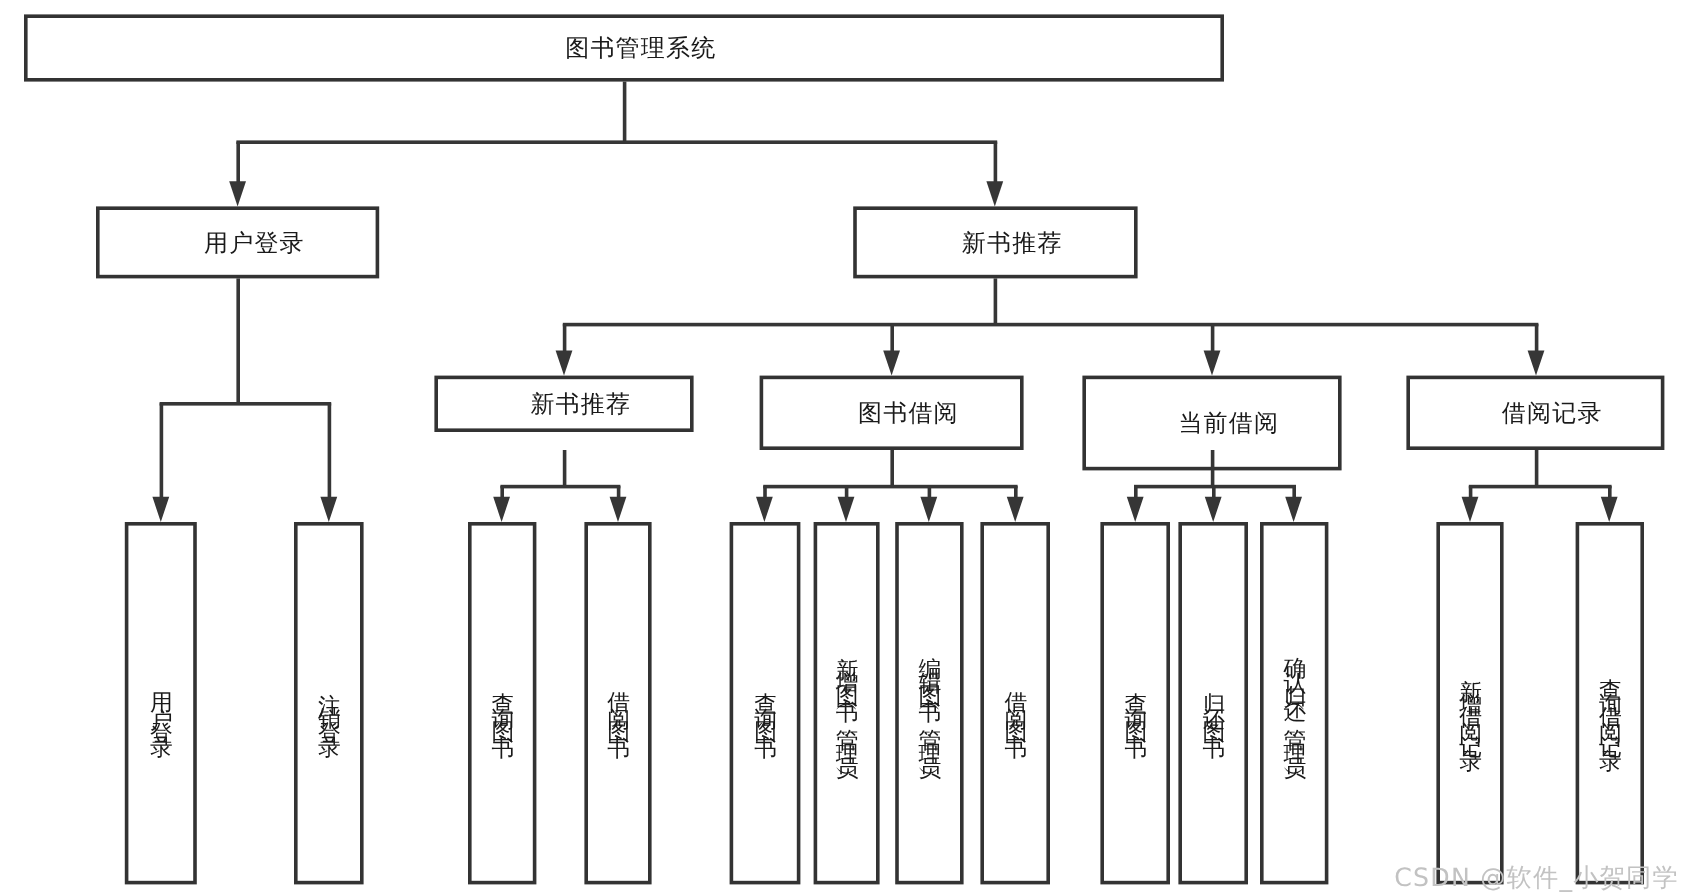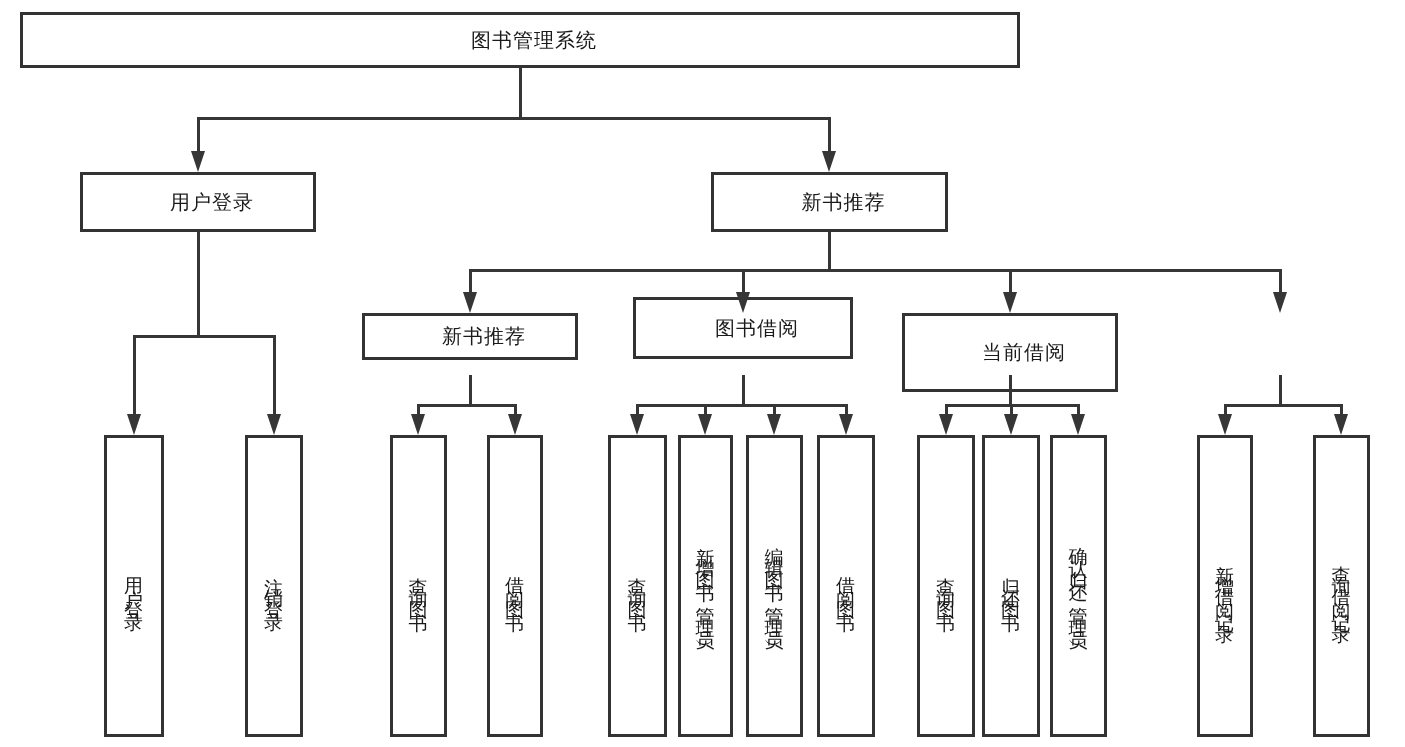--- a/index.html
+++ b/index.html
@@ -55,37 +55,41 @@
     color:#c2c2c2;
     letter-spacing:1px;
     white-space:nowrap;
     z-index:5;
   }
 </style>
 </head>
 <body>
 
 <div id="canvas">
+  <div class="watermark">CSDN @软件_小贺同学</div>
 <div class="box hbox" style="left: 20px; top: 12px; width: 1000px; height: 56px;">
       <span>图书管理系统</span>
     </div>
     <div class="box hbox" style="left: 80px; top: 172px; width: 236px; height: 60px;">
       <span>用户登录</span>
     </div>
     <div class="box hbox" style="left: 711px; top: 172px; width: 237px; height: 60px;">
       <span>新书推荐</span>
     </div>
     <div class="box hbox" style="left: 362px; top: 313px; width: 216px; height: 47px;">
       <span>新书推荐</span>
     </div>
-    <div class="box hbox" style="left: 633px; top: 297px; width: 220px; height: 62px;">
+    <div class="box hbox" style="left: 633px; top: 313px; width: 220px; height: 62px;">
       <span>图书借阅</span>
     </div>
     <div class="box hbox" style="left: 902px; top: 313px; width: 216px; height: 79px;">
       <span>当前借阅</span>
+    </div>
+    <div class="box hbox" style="left: 1172px; top: 313px; width: 215px; height: 62px;">
+      <span>借阅记录</span>
     </div>
     <div class="box vbox" style="left: 104px; top: 435px; width: 60px; height: 302px;">
       <span class="vtext">用户登录</span>
     </div>
     <div class="box vbox" style="left: 245px; top: 435px; width: 58px; height: 302px;">
       <span class="vtext">注销登录</span>
     </div>
     <div class="box vbox" style="left: 390px; top: 435px; width: 57px; height: 302px;">
       <span class="vtext">查询图书</span>
     </div>

